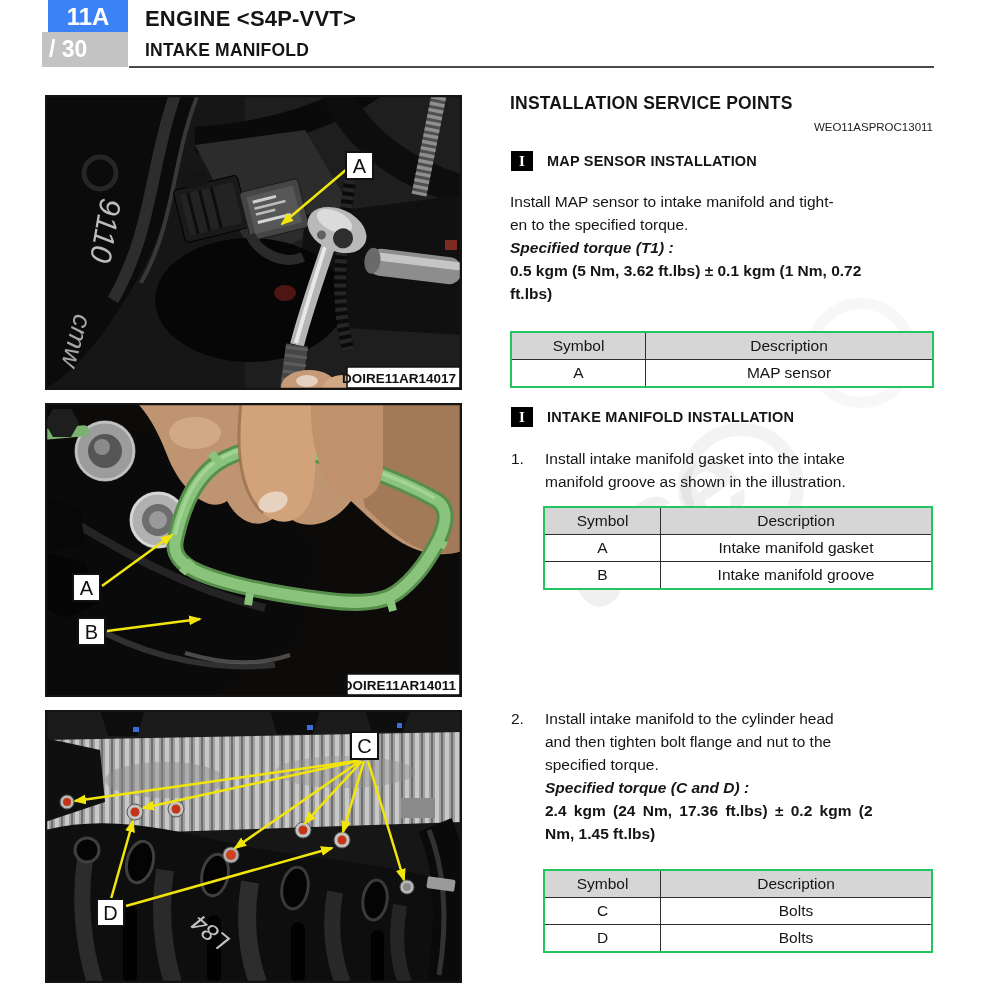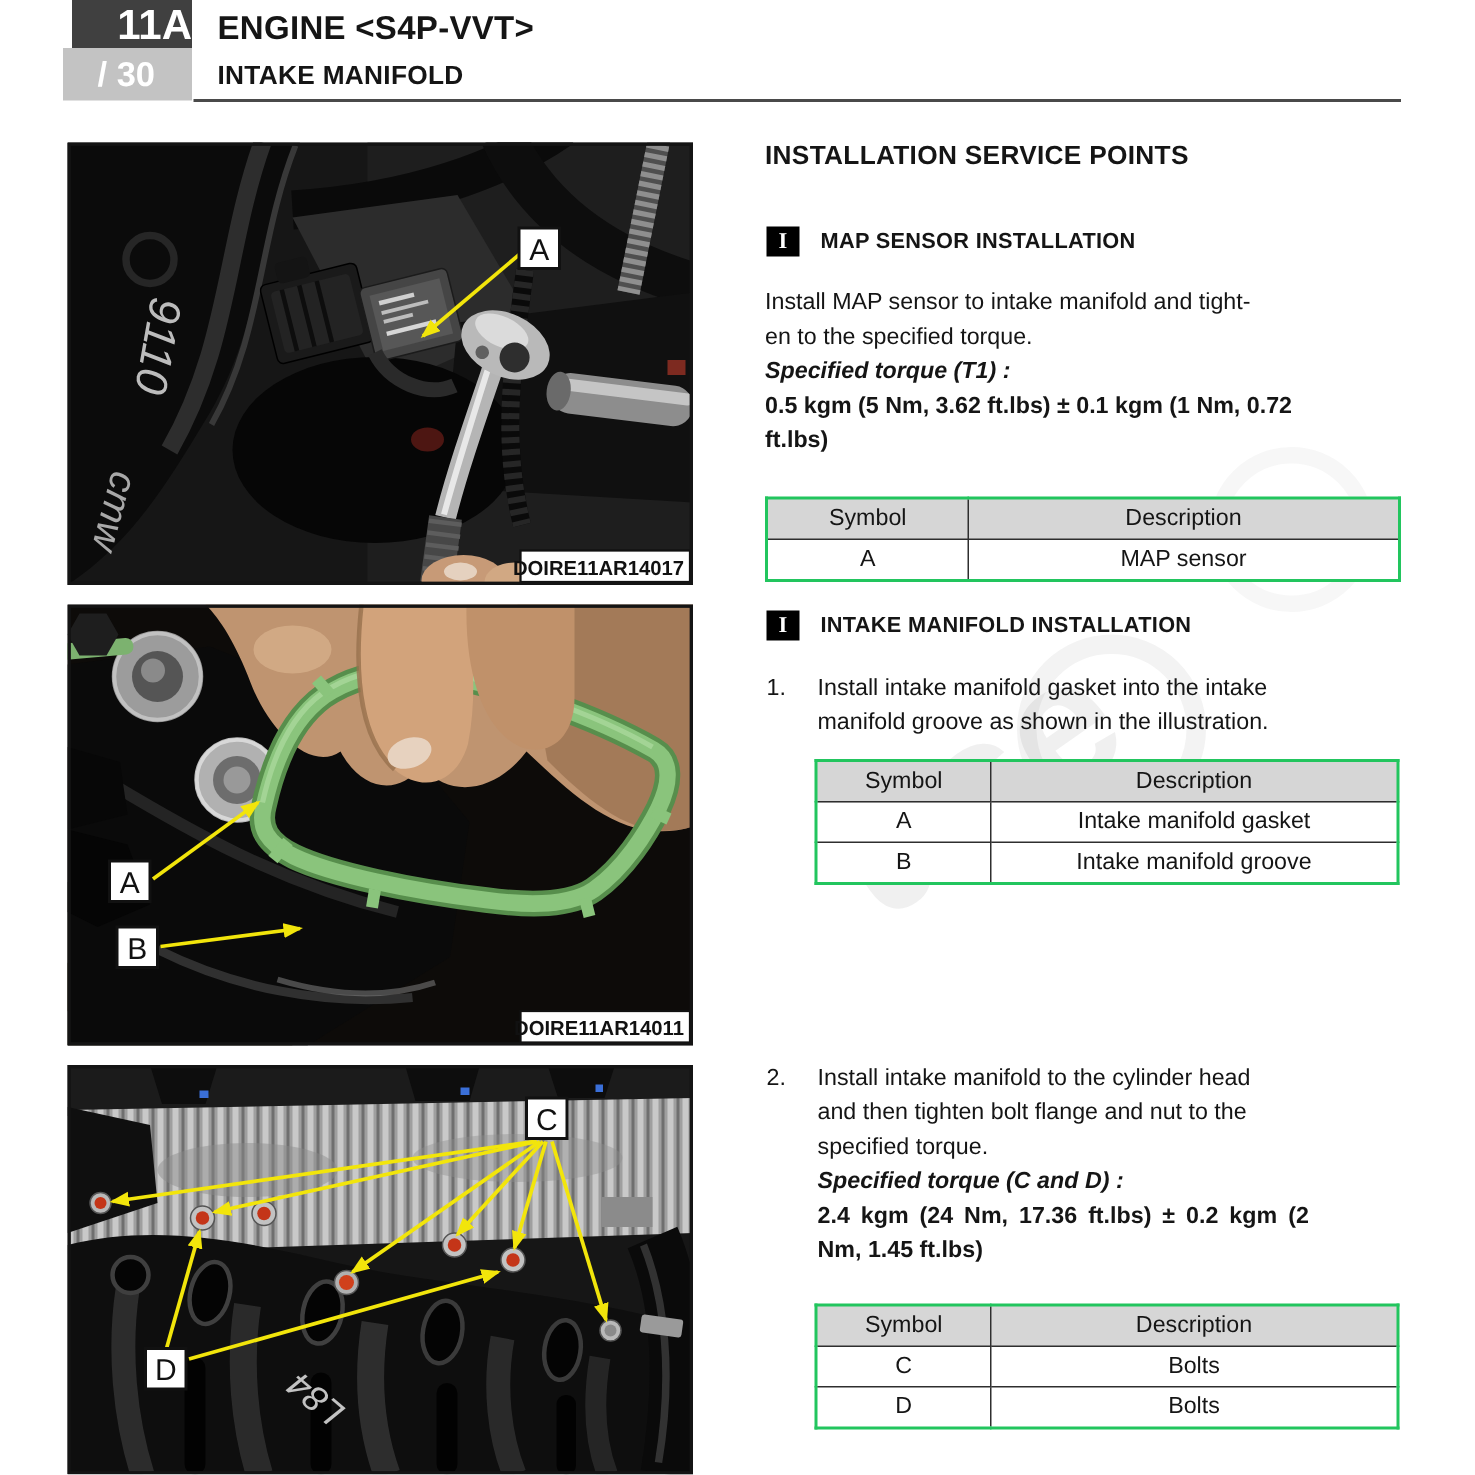--- a/index.html
+++ b/index.html
@@ -1,24 +1,24 @@
 <!DOCTYPE html>
 <html><head>
 <meta charset="utf-8">
 <style>
   html,body{margin:0;padding:0;background:#fff;}
   .page{position:relative;width:983px;height:983px;background:#fff;overflow:hidden;
         font-family:"Liberation Sans",sans-serif;color:#151515;}
   .abs{position:absolute;}
 
   
-  .tab-chapter{left:48px;top:0;width:80px;height:32px;background:#404040;color:#fff;
-    font-size:28px;font-weight:700;text-align:right;line-height:33px;}
+  .tab-chapter{left:48px;top:0;width:80px;height:32px;background:#3b82f6;color:#fff;
+    font-size:24px;font-weight:700;text-align:center;line-height:33px;}
   .tab-page{left:42px;top:32px;width:86px;height:35px;background:#c3c3c3;color:#fff;
-    font-size:23px;font-weight:700;line-height:35px;padding-left:23px;box-sizing:border-box;}
+    font-size:23px;font-weight:700;line-height:35px;padding-left:7px;box-sizing:border-box;}
   .hd-title{left:145px;top:6px;font-size:22px;font-weight:700;letter-spacing:.2px;}
   .hd-sub{left:145px;top:40px;font-size:17.5px;font-weight:700;letter-spacing:.2px;}
   .hd-rule{left:129px;top:66px;width:805px;height:2px;background:#4a4a4a;}
 
   
   .rc-heading{left:510px;top:93px;font-size:17.5px;font-weight:700;letter-spacing:.2px;}
   .rc-code{left:510px;top:121px;width:423px;text-align:right;font-size:11.5px;color:#222;}
   .sec-head{display:flex;align-items:center;}
   .sec1{left:511px;top:151px;}
   .sec2{left:511px;top:407px;}
@@ -71,20 +71,21 @@
   <div class="abs tab-page">/ 30</div>
   <div class="abs hd-title">ENGINE &lt;S4P-VVT&gt;</div>
   <div class="abs hd-sub">INTAKE MANIFOLD</div>
   <div class="abs hd-rule"></div>
 
   <div class="abs wm-text">use</div>
   <div class="abs wm-ring1"></div>
   <div class="abs wm-ring2"></div>
 
   <div class="abs rc-heading">INSTALLATION SERVICE POINTS</div>
+  <div class="abs rc-code">WEO11ASPROC13011</div>
 
   <div class="abs sec-head sec1">
     <span class="imark">I</span>
     <span class="sec-title">MAP SENSOR INSTALLATION</span>
   </div>
 
   <div class="abs body-txt para1">
     <div>Install MAP sensor to intake manifold and tight-</div>
     <div>en to the specified torque.</div>
     <div class="ti">Specified torque (T1) :</div>

